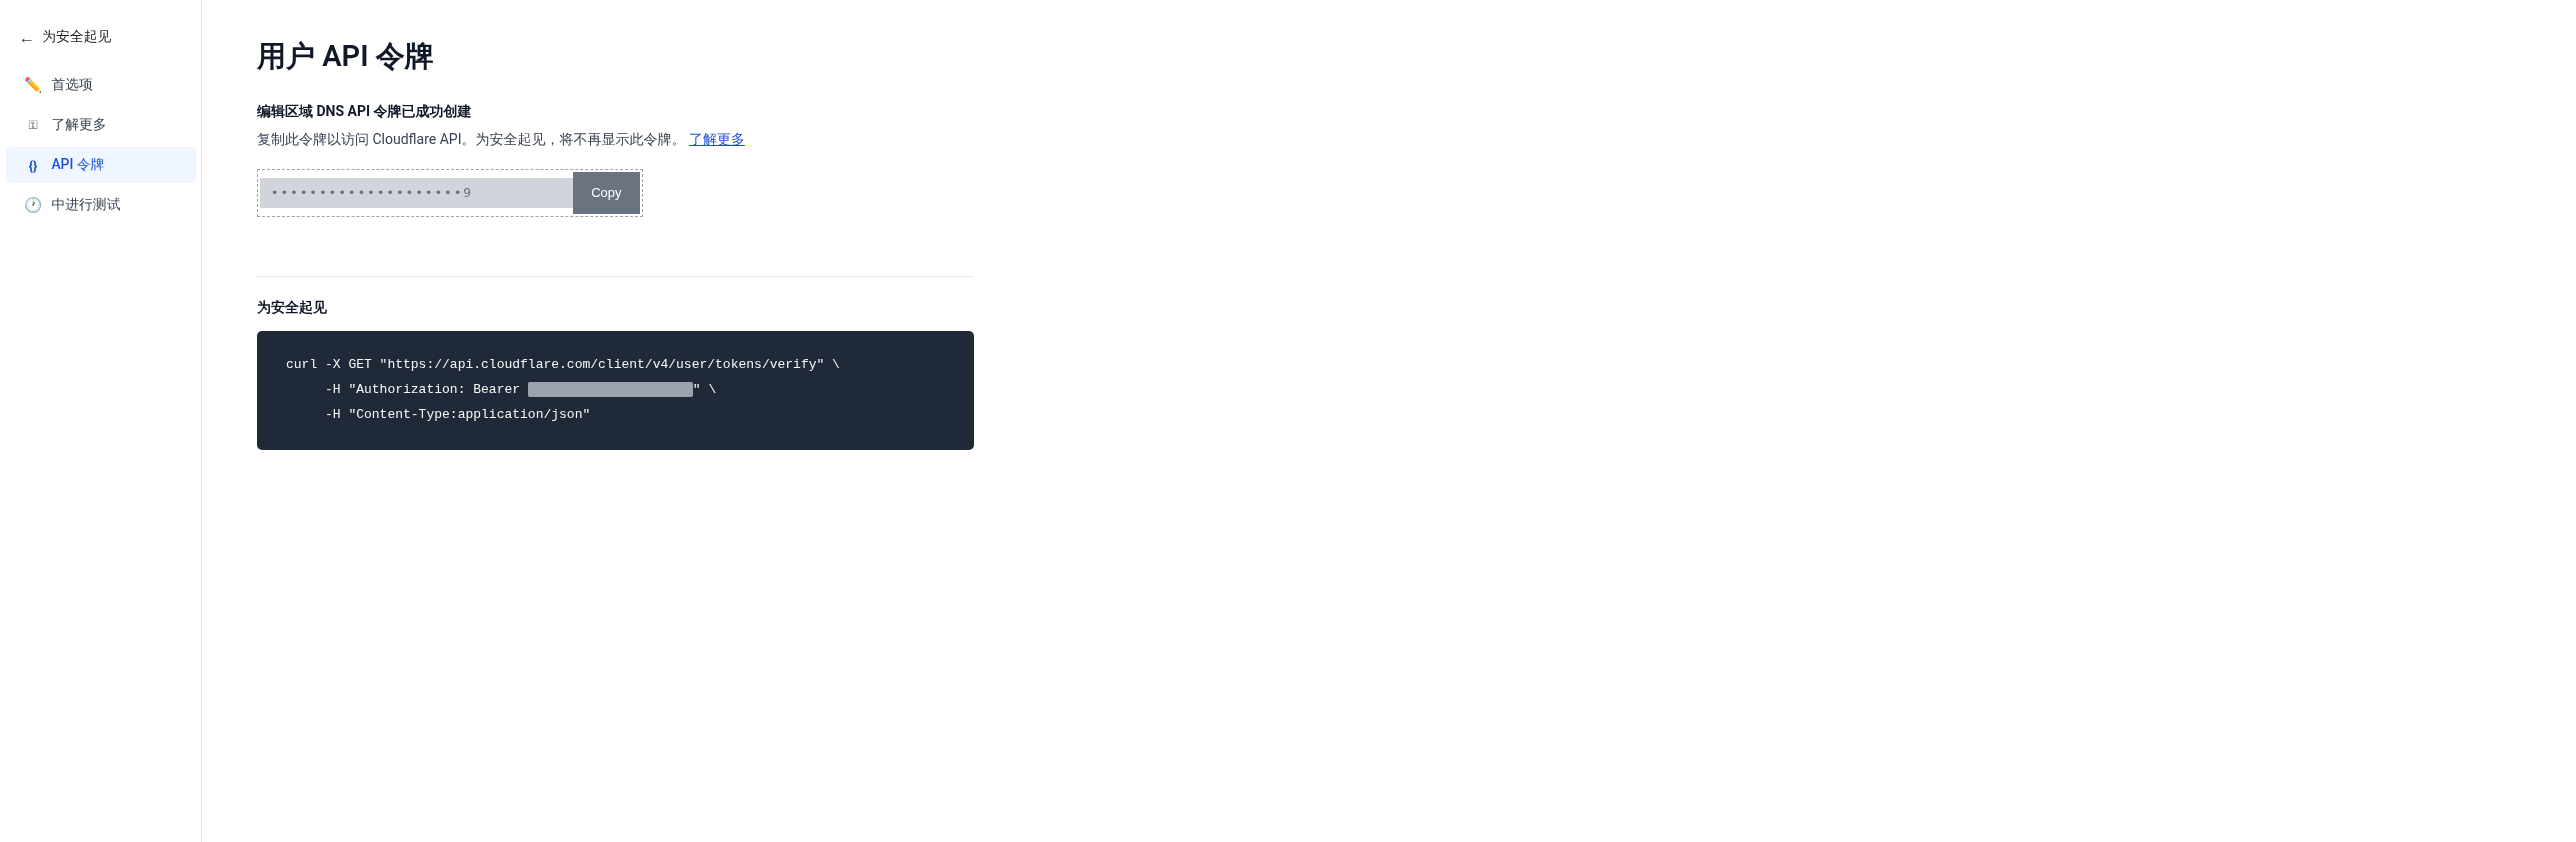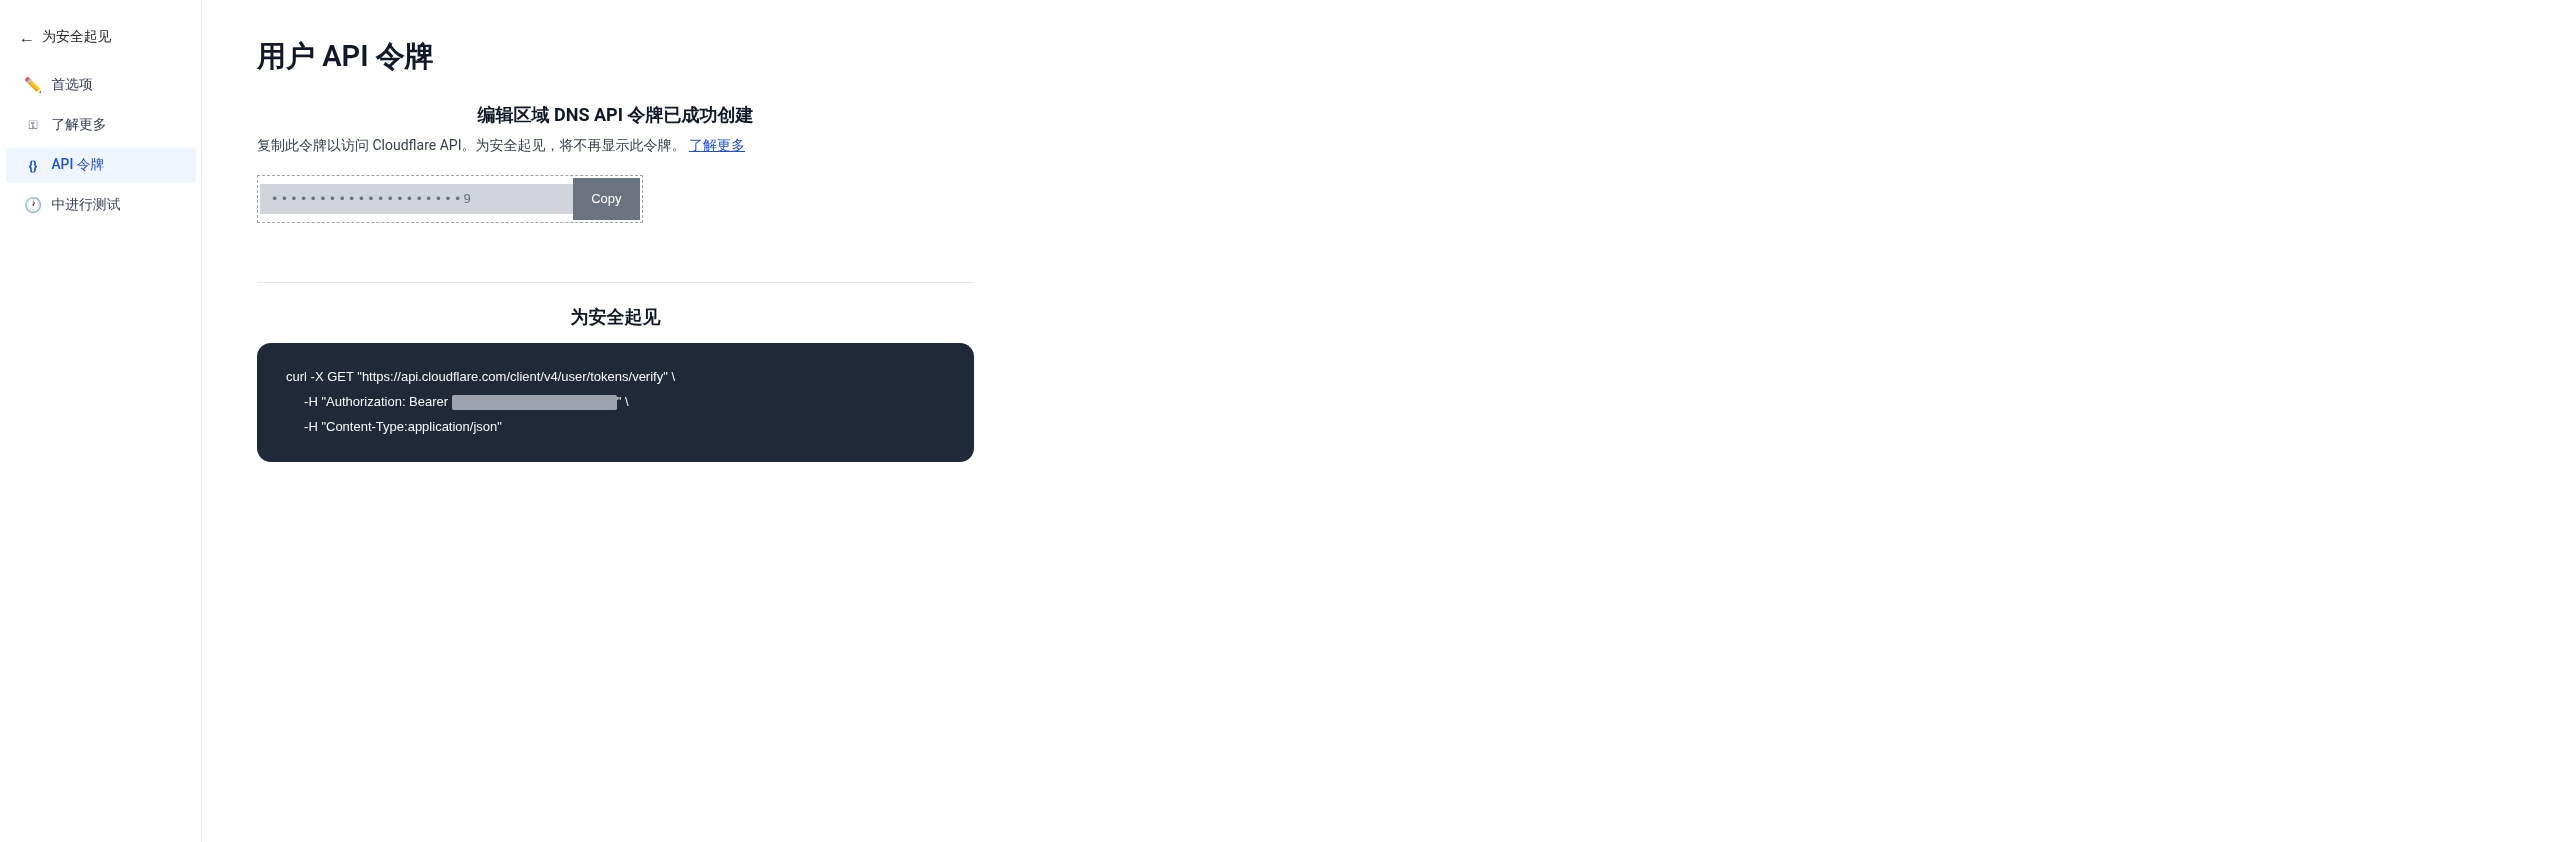--- a/index.html
+++ b/index.html
@@ -79,25 +79,24 @@
     }
 
     .page-title {
       font-size: 29px;
       font-weight: 600;
       color: #111827;
       margin-bottom: 26px;
     }
 
     .section-title {
-      font-size: 18px;
+      font-size: 14px;
       font-weight: 700;
       color: #111827;
       margin-bottom: 7.4px;
-      text-align: center;
     }
 
     .description {
       font-size: 14px;
       color: #374151;
       margin-bottom: 18.4px;
       line-height: 1.6;
     }
 
     .description a {
@@ -139,24 +138,24 @@
       height: 42px;
     }
 
     
     .test-section {
       margin-top: 9.2px;
     }
 
     .code-block {
       background: #1f2937;
-      border-radius: 14px;
+      border-radius: 5px;
       padding: 22px 29px;
       margin-top: 14.7px;
-      font-family: Liberation Sans, sans-serif;
+      font-family: Liberation Mono, monospace;
       font-size: 13px;
       color: #f9fafb;
       line-height: 1.9;
     }
 
     .code-line {
       display: block;
       white-space: pre;
     }
 

